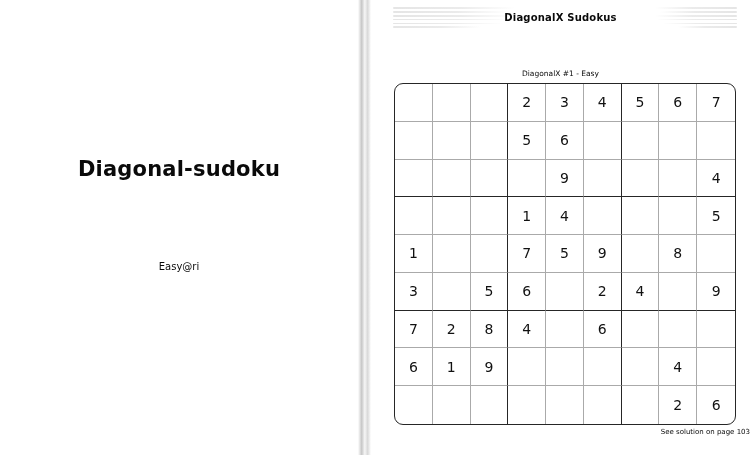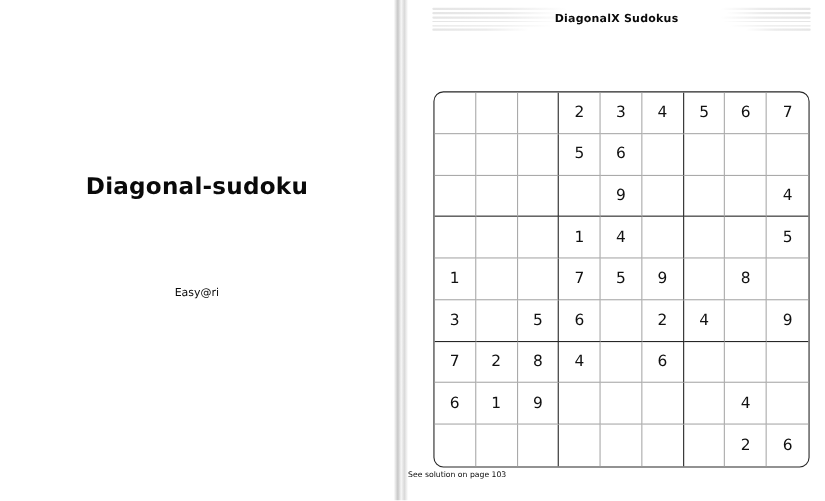--- a/index.html
+++ b/index.html
@@ -69,21 +69,21 @@
     display:flex; align-items:center; justify-content:center;
     font-size:14px; color:#111;
     border-right:1px solid #aaaaaa; border-bottom:1px solid #aaaaaa;
   }
   .cell.br { border-right:1.5px solid #262626; }
   .cell.bb { border-bottom:1.5px solid #262626; }
   .cell.er { border-right:none; }
   .cell.eb { border-bottom:none; }
   .page-footer {
     position:absolute; top:428px; left:0; width:100%;
-    text-align:left; font-size:7px; color:#0a0a0a;
+    text-align:right; font-size:7px; color:#0a0a0a;
   }
 </style>
 </head>
 <body>
 
 <div class="spread">
 
   <div class="page-left">
     <div class="cover-title">Diagonal-sudoku</div>
     <div class="cover-author">Easy@ri</div>
@@ -106,20 +106,21 @@
 
     <div class="ph-block ph-block-right">
       <div class="ph-line w1"></div>
       <div class="ph-line w2"></div>
       <div class="ph-line w3"></div>
       <div class="ph-line w4"></div>
       <div class="ph-line w5"></div>
       <div class="ph-line w6"></div>
     </div>
 
+    <div class="puzzle-title">DiagonalX #1 - Easy</div>
 
     <div class="sudoku">
         <div class="cell"></div>
         <div class="cell"></div>
         <div class="cell br"></div>
         <div class="cell">2</div>
         <div class="cell">3</div>
         <div class="cell br">4</div>
         <div class="cell">5</div>
         <div class="cell">6</div>

